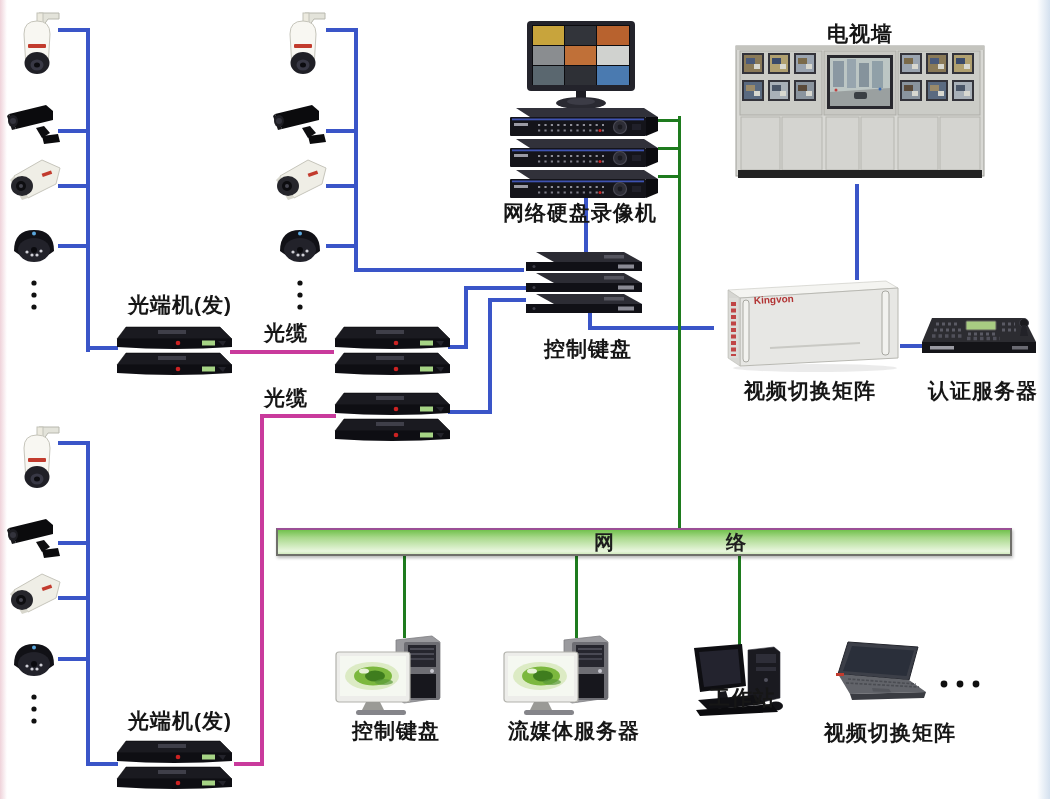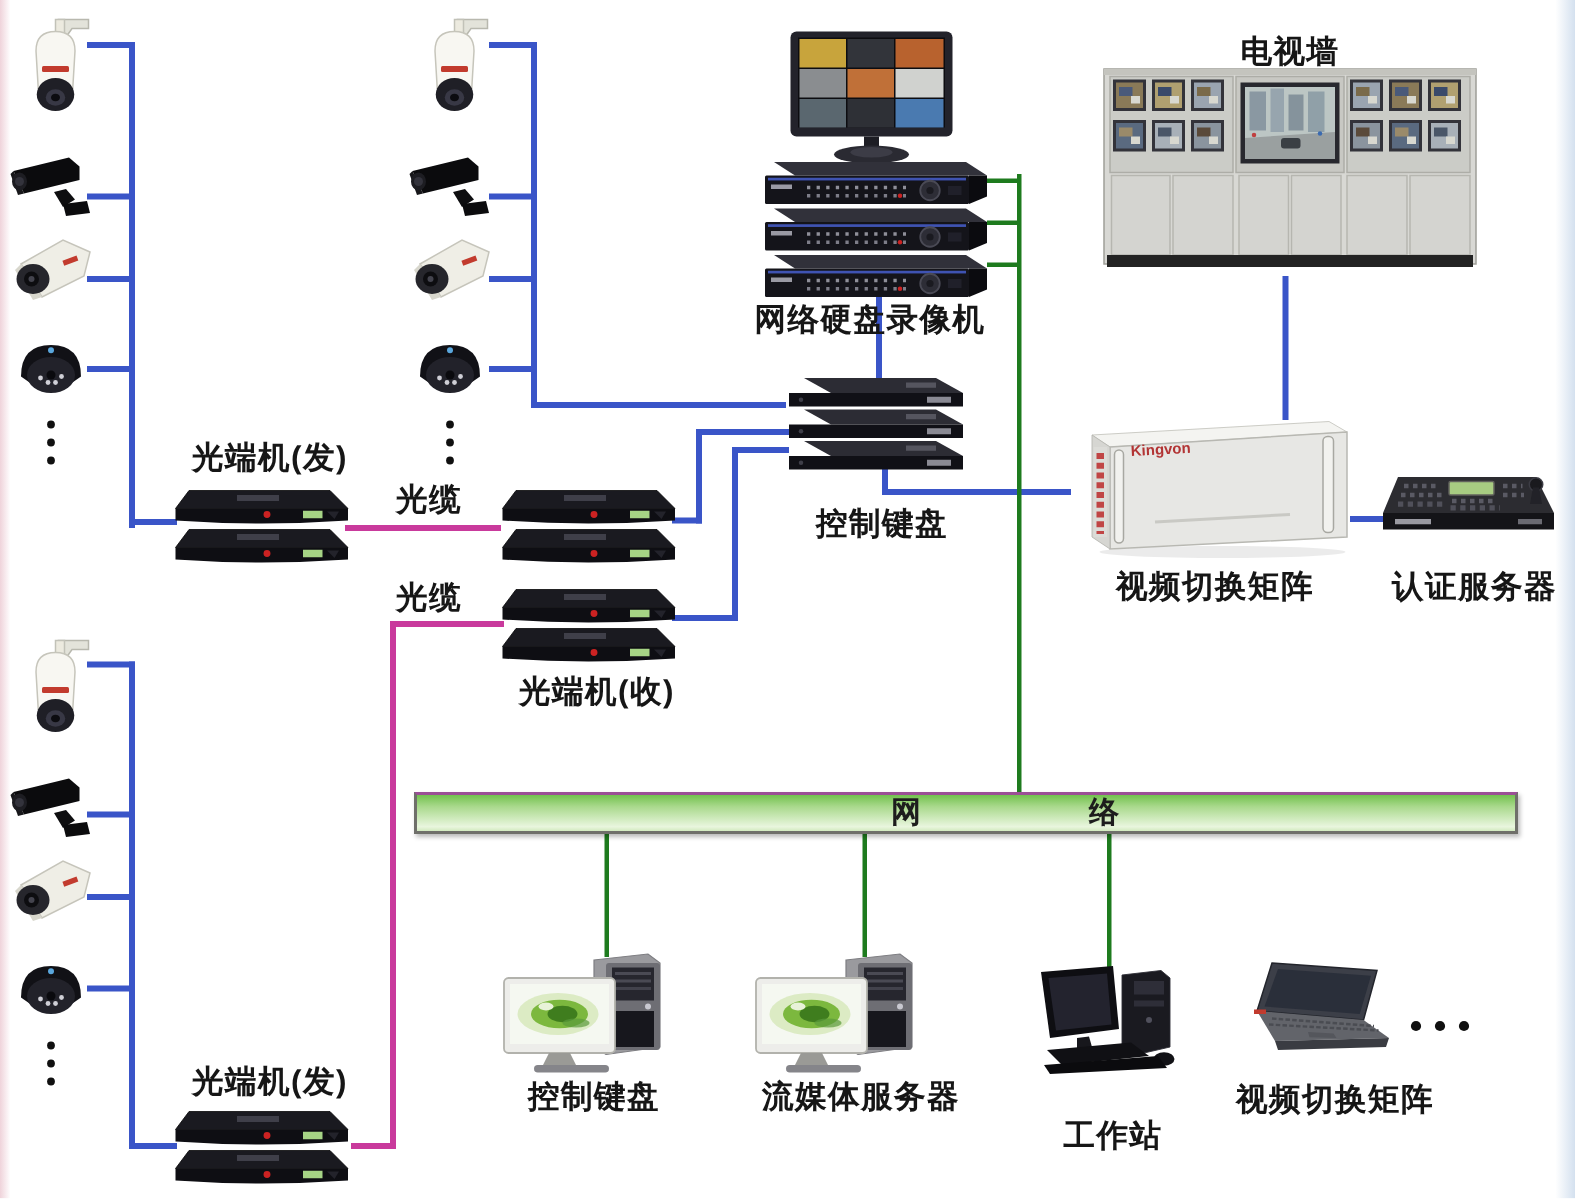--- a/index.html
+++ b/index.html
@@ -521,19 +521,18 @@
       </svg></div>
 
   <div class="lbl" style="left:790px;top:20px;width:140px">电视墙</div>
   <div class="lbl" style="left:498px;top:199px;width:164px">网络硬盘录像机</div>
   <div class="lbl" style="left:522px;top:335px;width:132px">控制键盘</div>
   <div class="lbl" style="left:726px;top:377px;width:168px">视频切换矩阵</div>
   <div class="lbl" style="left:924px;top:377px;width:118px">认证服务器</div>
   <div class="lbl" style="left:110px;top:291px;width:140px">光端机(发)</div>
   <div class="lbl" style="left:252px;top:319px;width:68px">光缆</div>
   <div class="lbl" style="left:252px;top:384px;width:68px">光缆</div>
-  <div class="lbl" style="left:328px;top:447px;width:140px">光端机(收)</div>
   <div class="lbl" style="left:110px;top:707px;width:140px">光端机(发)</div>
   <div class="lbl" style="left:326px;top:717px;width:140px">控制键盘</div>
   <div class="lbl" style="left:492px;top:717px;width:164px">流媒体服务器</div>
-  <div class="lbl" style="left:694px;top:743px;width:96px">工作站</div>
+  <div class="lbl" style="left:694px;top:684px;width:96px">工作站</div>
   <div class="lbl" style="left:820px;top:719px;width:140px">视频切换矩阵</div>
 </div>
 
 </body></html>

